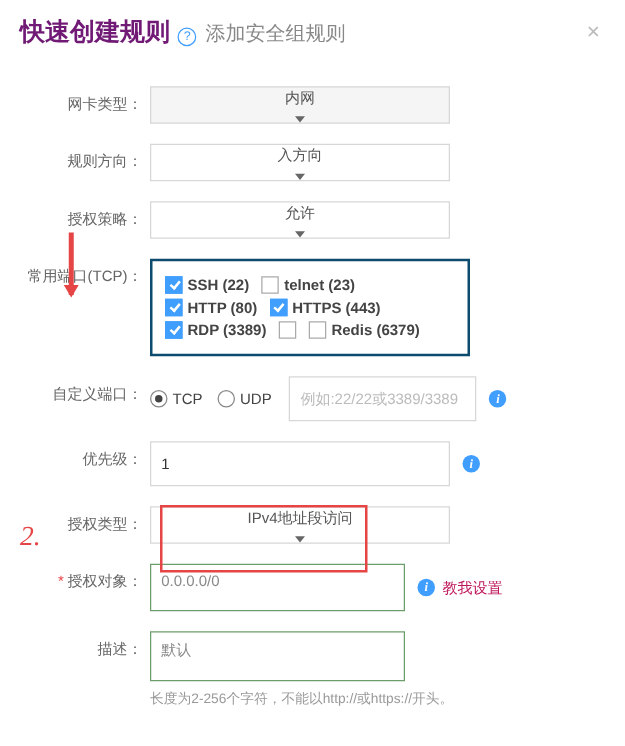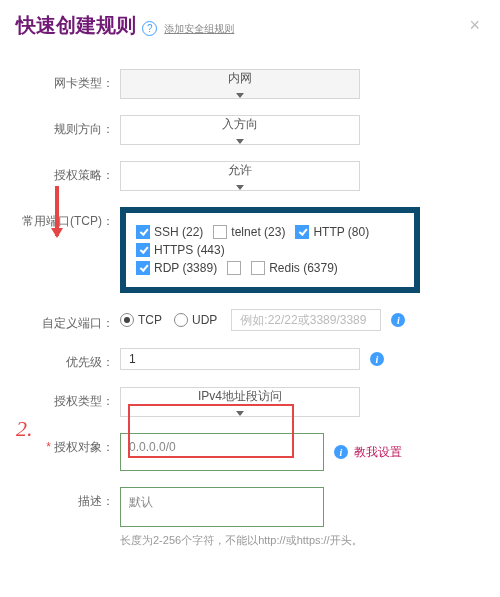--- a/index.html
+++ b/index.html
@@ -1,38 +1,38 @@
 <!DOCTYPE html>
 <html><head>
 <meta charset="utf-8">
 <style>
   html,body{margin:0;padding:0;font-family:"Microsoft YaHei","PingFang SC",Arial,sans-serif;font-size:12px;color:#333;background:#fff;}
   .modal{width:500px;box-sizing:border-box;}
   .header{display:flex;align-items:center;justify-content:space-between;padding:12px 16px;border-bottom:0px solid #eee;}
   .header-title{font-size:20px;font-weight:600;color:#701a75;}
-  .header-sub{font-size:10px;color:#888;margin-left:4px;font-weight:400;text-decoration:underline;}
+  .header-sub{font-size:16px;color:#888;margin-left:4px;font-weight:400;}
   .help-icon{display:inline-flex;width:13px;height:13px;border:1px solid #409eff;color:#409eff;border-radius:50%;font-size:10px;align-items:center;justify-content:center;margin:0 3px;}
   .close-x{font-size:18px;color:#bbb;cursor:pointer;padding:0 4px;}
   .body{padding:18px 20px 8px 0;}
   .row{display:flex;align-items:flex-start;margin-bottom:16px;justify-content:space-between;}
   .label{width:114px;min-width:114px;text-align:right;color:#666;padding-top:6px;padding-right:6px;font-size:12px;}
   .req:before{content:"*";color:#e64545;margin-right:3px;}
   .field{flex:1;display:flex;align-items:center;flex-wrap:wrap;}
   .select{width:240px;height:30px;border:1px solid #d7d7d7;background:#f5f5f5;display:flex;align-items:center;justify-content:space-between;padding:0 10px;color:#555;box-sizing:border-box;flex-direction:column;}
   .select.white{background:#fff;}
   .caret{border-left:4px solid transparent;border-right:4px solid transparent;border-top:5px solid #666;}
-  .ports-box{border:6px solid #0c4a6e;padding:8px 10px;width:300px;box-sizing:border-box;}
+  .ports-box{border:2px solid #0c4a6e;padding:8px 10px;width:256px;box-sizing:border-box;font-weight:bold;}
   .port-line{display:flex;flex-wrap:wrap;gap:4px 10px;margin:4px 0;}
   .cb-item{display:flex;align-items:center;gap:4px;color:#444;white-space:nowrap;}
   .cb{width:12px;height:12px;border:1px solid #aaa;display:inline-flex;align-items:center;justify-content:center;background:#fff;}
   .cb.checked{background:#409eff;border-color:#409eff;}
   .cb.checked:after{content:"";width:3px;height:6px;border:solid #fff;border-width:0 2px 2px 0;transform:rotate(40deg) translateY(-1px);}
   .radio{width:12px;height:12px;border:1px solid #888;border-radius:50%;display:inline-flex;align-items:center;justify-content:center;}
   .radio.checked:after{content:"";width:6px;height:6px;border-radius:50%;background:#444;}
-  .textin{height:22px;border:1px solid #d7d7d7;padding:0 8px;box-sizing:border-box;background:#fff;color:#333;}
+  .textin{height:36px;border:1px solid #d7d7d7;padding:0 8px;box-sizing:border-box;background:#fff;color:#333;}
   .textin.placeholder{color:#bbb;}
   .input-priority{width:240px;}
   .textarea{width:204px;min-height:40px;border:1px solid #6b9e6b;padding:6px 8px;box-sizing:border-box;color:#888;}
   .hint{font-size:11px;color:#999;margin-top:6px;display:block;}
   .info-icon{width:14px;height:14px;border-radius:50%;background:#409eff;color:#fff;font-style:italic;font-family:serif;font-size:10px;display:inline-flex;align-items:center;justify-content:center;margin-left:10px;font-weight:bold;}
   .link{color:#be185d;cursor:pointer;margin-left:6px;}
   .anno-red-arrow{position:absolute;left:55px;top:186px;width:4px;height:50px;background:#e64545;}
   .anno-red-arrow:after{content:"";position:absolute;bottom:-2px;left:-4px;border-left:6px solid transparent;border-right:6px solid transparent;border-top:10px solid #e64545;}
   .anno-2{position:absolute;left:16px;top:416px;color:#e64545;font-size:22px;font-style:italic;font-family:"Comic Sans MS",cursive;}
   .anno-box{position:absolute;border:2px solid #e64545;pointer-events:none;}

